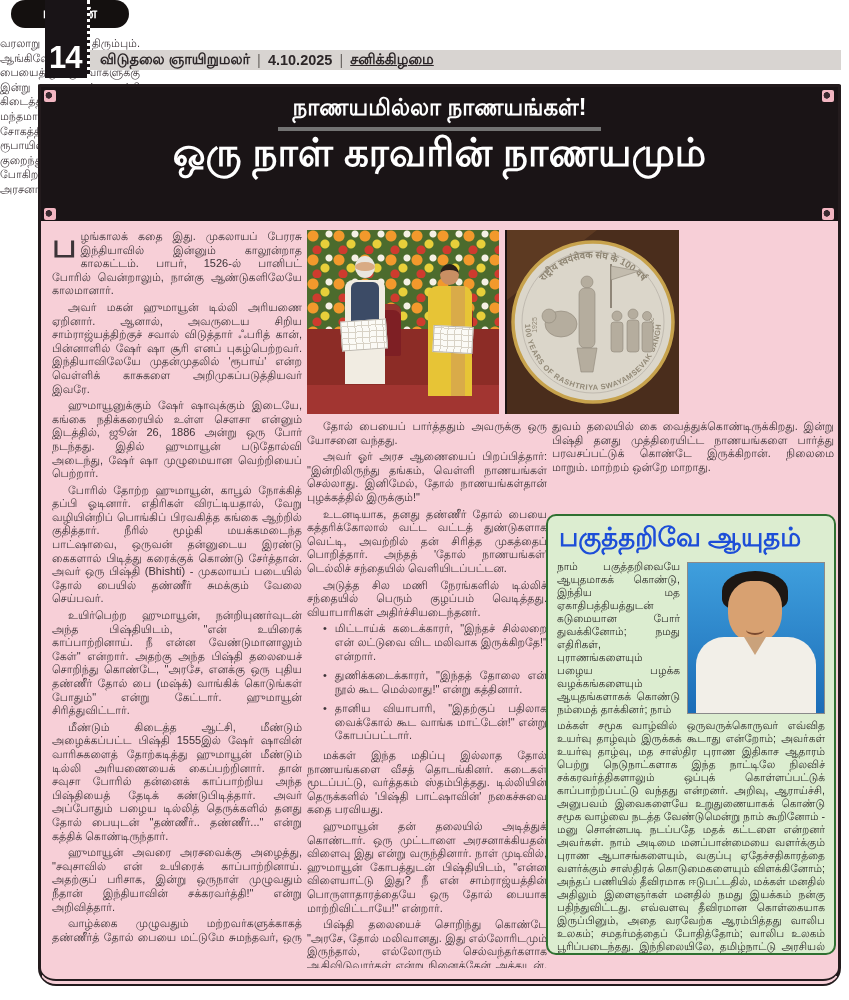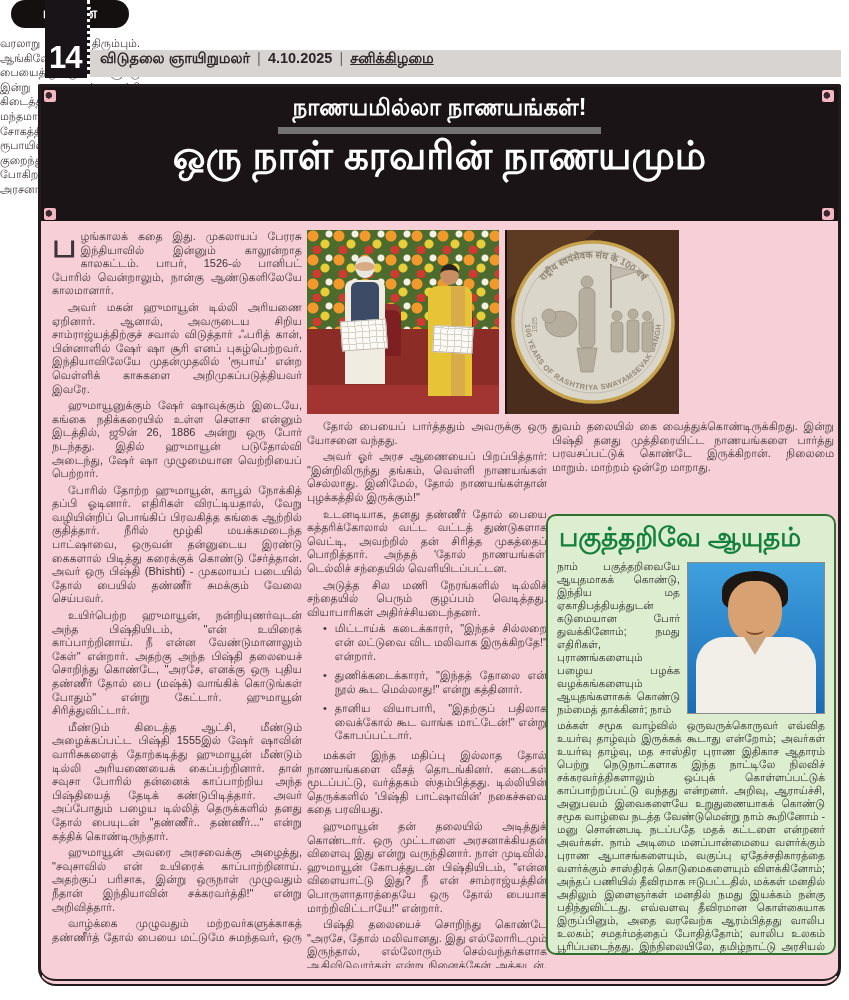--- a/index.html
+++ b/index.html
@@ -1,29 +1,29 @@
 <!DOCTYPE html>
 <html><head>
 <meta charset="utf-8">
 <style>
   html,body{margin:0;padding:0;background:#ffffff;font-family:"Liberation Sans",sans-serif;}
   #page{position:relative;width:849px;height:1000px;background:#ffffff;overflow:hidden;}
 
   
   .pagenum-strip{position:absolute;left:45px;top:0;width:42px;height:78px;background:#191417;border-right:3px dotted #fff;}
   .pagenum{position:absolute;left:4px;bottom:2px;color:#fff;font-size:31px;font-weight:bold;letter-spacing:-1px;}
-  .header-bar{position:absolute;left:90px;top:50px;width:751px;height:27px;background:#d8d4d1;display:flex;padding-left:10px;box-sizing:border-box;}
+  .header-bar{position:absolute;left:90px;top:50px;width:751px;height:20px;background:#d8d4d1;display:flex;align-items:center;padding-left:10px;box-sizing:border-box;}
   .header-bar span{font-size:14.5px;color:#2c2628;font-weight:bold;margin-right:7px;}
   .header-bar .sep{font-weight:normal;color:#6b6663;}
   .header-bar .day{font-weight:bold;text-decoration:underline;}
 
   
   .frame{position:absolute;left:38px;top:84px;width:803px;height:902px;background:#f7cfd7;border:3px solid #231b1d;border-bottom:7px double #231b1d;border-radius:2px 2px 18px 18px;box-sizing:border-box;}
   .headline-box{position:absolute;left:41px;top:87px;width:797px;height:134px;background:#1a1416;text-align:center;overflow:hidden;}
-  .kicker{display:inline-block;margin-top:7px;color:#fff;font-size:23px;font-weight:bold;border-bottom:7px solid #737373;padding:0 14px 3px 14px;}
+  .kicker{display:inline-block;margin-top:7px;color:#fff;font-size:23px;font-weight:bold;border-bottom:4px solid #737373;padding:0 14px 3px 14px;}
   .main-title{color:#fff;font-size:39px;font-weight:bold;line-height:1.12;letter-spacing:0;}
   .corner{position:absolute;width:12px;height:12px;background:#f3b6c2;border-radius:2px;background-image:radial-gradient(circle at 40% 45%,#3a2a30 3px,rgba(0,0,0,0) 3.5px);}
 
   
   .bodytext p{margin:0 0 3px 0;font-size:11px;line-height:13.6px;color:#3c3438;text-align:justify;text-indent:16px;}
   .col{position:absolute;overflow:hidden;}
   .col1{left:52px;top:230px;width:250px;height:714px;}
   .col1 p.first{text-indent:0;}
   .dropcap{float:left;font-size:33px;line-height:27px;font-weight:bold;color:#3c3438;padding:2px 4px 0 0;}
   .col2{left:307px;top:420px;width:240px;height:548px;}
@@ -62,21 +62,21 @@
   .woman .drape{position:absolute;left:26px;top:22px;width:14px;height:110px;background:#d9ab49;}
   .album{position:absolute;width:44px;height:28px;background:#fbfaf6;border:1px solid #b9b4ab;
     background-image:repeating-linear-gradient(0deg,rgba(0,0,0,0) 0 5px,#d8d2c6 5px 6px),repeating-linear-gradient(90deg,rgba(0,0,0,0) 0 6px,#d8d2c6 6px 7px);}
   .album.a1{left:0px;top:64px;transform:rotate(-4deg);}
   .album.a2{left:8px;top:62px;transform:rotate(3deg);width:38px;height:25px;}
 
   .photo-coin{position:absolute;left:505px;top:230px;width:172px;height:184px;overflow:hidden;background:#4a2d1c;border-left:2px solid #1c1412;}
 
   
   .green-box{position:absolute;left:546px;top:514px;width:290px;height:441px;background:#dcedd0;border:2px solid #2f7031;border-radius:10px;box-sizing:border-box;padding:6px 9px 4px 9px;overflow:hidden;}
-  .green-title{font-size:26px;font-weight:bold;color:#15803d;margin:0 0 4px 2px;letter-spacing:0;}
+  .green-title{font-size:26px;font-weight:bold;color:#1d4ed8;margin:0 0 4px 2px;letter-spacing:0;}
   .portrait{float:right;width:136px;height:150px;margin:2px 0 4px 7px;background:linear-gradient(#3f9fdd,#1b6cb7);position:relative;overflow:hidden;border:1px solid #8a8a8a;}
   .portrait .hair{position:absolute;left:34px;top:8px;width:66px;height:40px;background:#1d1713;border-radius:50% 50% 30% 30%;}
   .portrait .face{position:absolute;left:40px;top:18px;width:54px;height:62px;background:#d8a171;border-radius:42% 42% 48% 48%;}
   .portrait .smile{position:absolute;left:58px;top:62px;width:18px;height:8px;border-bottom:2px solid #7a4a30;border-radius:50%;}
   .portrait .shirt{position:absolute;left:8px;top:74px;width:120px;height:76px;background:#f2efe8;border-radius:28px 28px 0 0;}
   .portrait .collar{position:absolute;left:56px;top:74px;width:22px;height:18px;background:#caa27b;clip-path:polygon(0 0,100% 0,50% 100%);}
   .green-box p{font-size:10.6px;line-height:13px;color:#2c2a28;text-align:justify;margin:0 0 3px 0;text-indent:14px;}
   .green-box p.nofirst{text-indent:0;}
 </style>
 </head>

